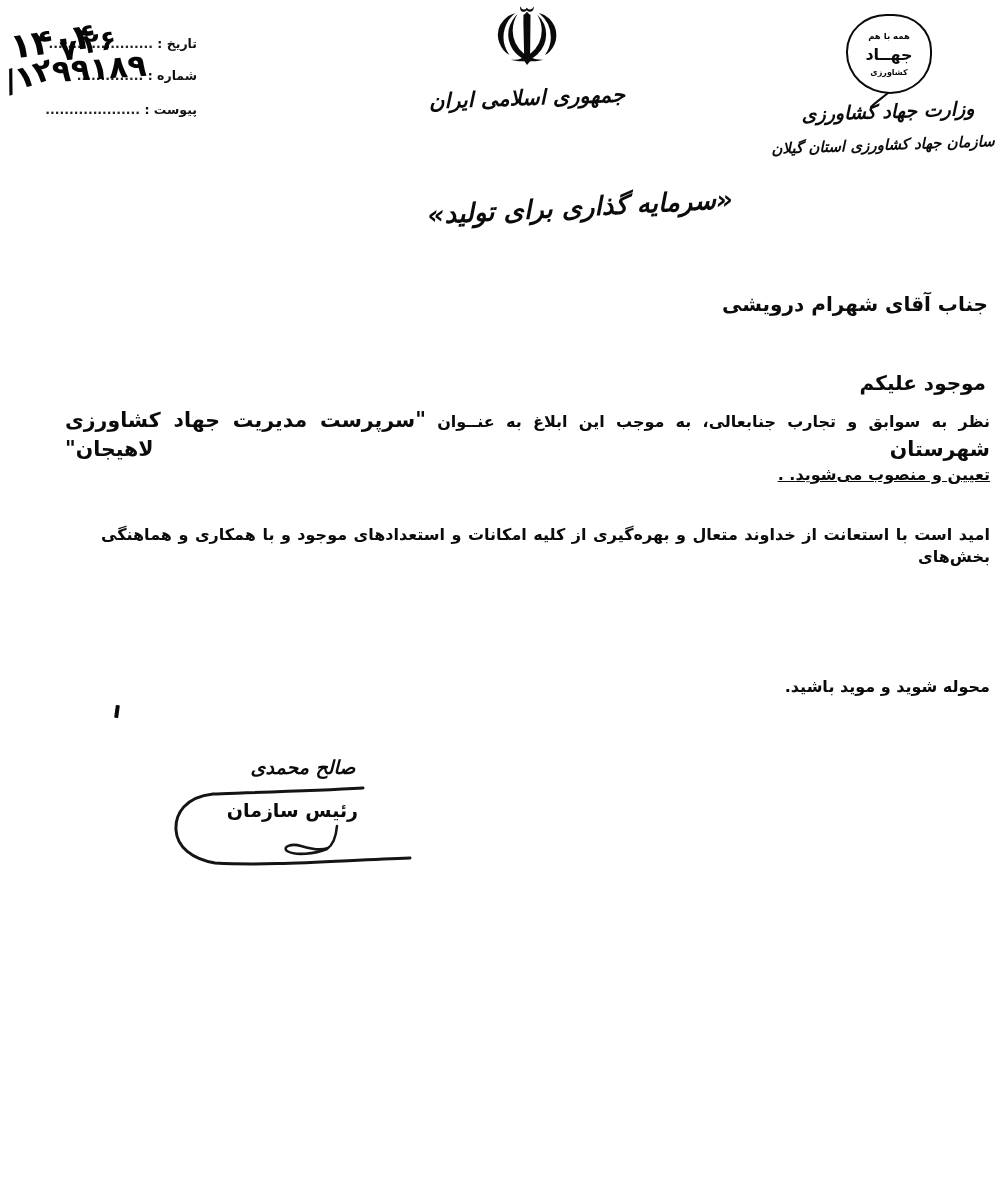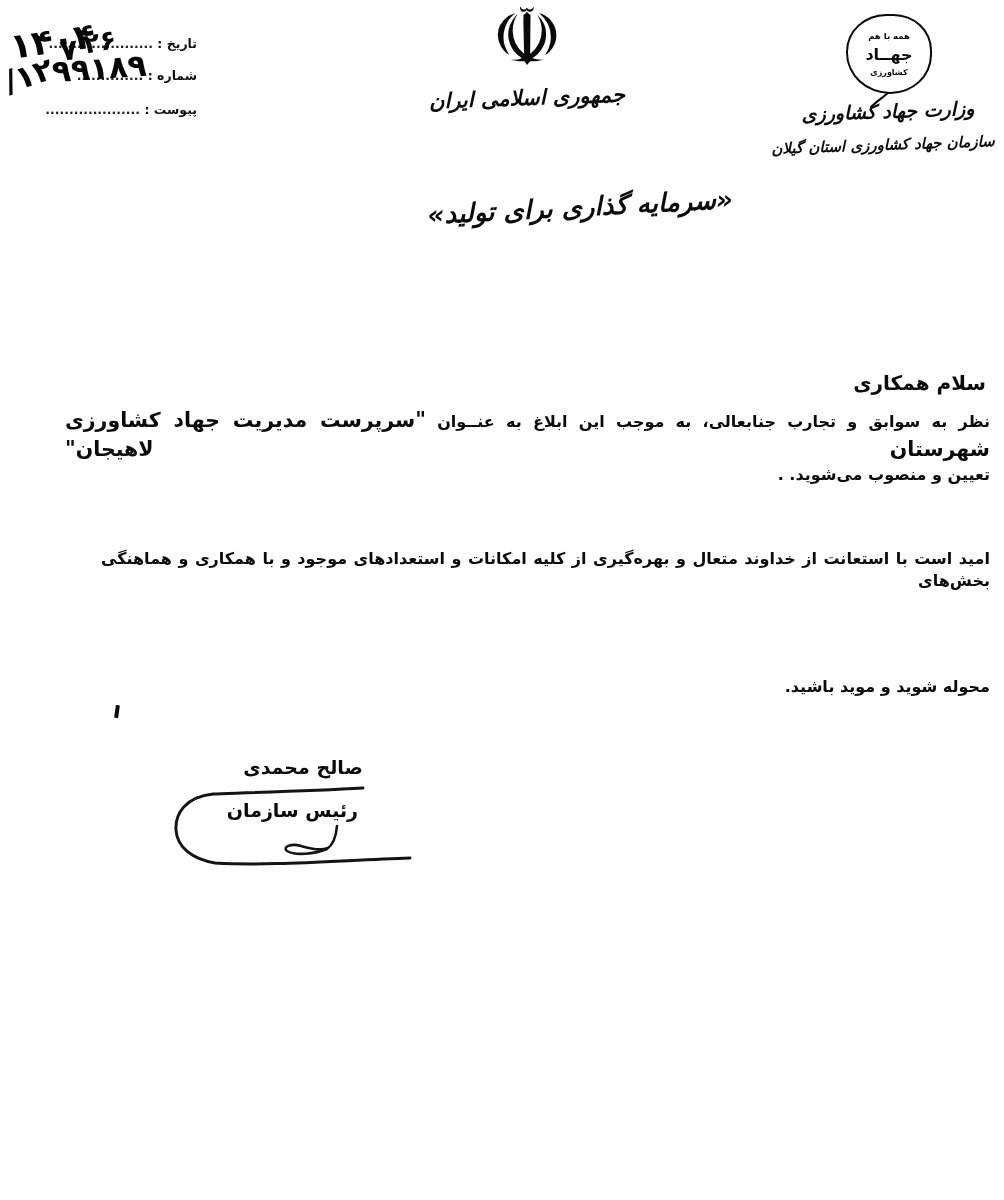--- a/index.html
+++ b/index.html
@@ -132,20 +132,21 @@
     letter-spacing:0.2px;
   }
 
   
   .sig-name{
     position:absolute;
     left:238px;top:756px;width:130px;
     text-align:center;
     font-size:19px;font-weight:bold;
     white-space:nowrap;
+    font-style:italic;
   }
   .sig-title{
     position:absolute;
     left:228px;top:799px;width:130px;
     text-align:right;
     font-size:19px;font-weight:bold;
     white-space:nowrap;
   }
   .sig-svg{position:absolute;left:160px;top:780px;}
 
@@ -191,27 +192,28 @@
     <span class="logo-bottom">کشاورزی</span>
   </div>
   <svg class="logo-stem" viewBox="0 0 26 16">
     <path d="M20 1 C 14 6, 8 10, 3 15" stroke="#0a0a0a" stroke-width="2" fill="none" stroke-linecap="round"></path>
   </svg>
   <div class="ministry">وزارت جهاد کشاورزی</div>
   <div class="organization">سازمان جهاد کشاورزی استان گیلان</div>
 
   <div class="slogan">«سرمایه گذاری برای تولید»</div>
 
-  <div class="salutation">سلام همکاری</div>
+  <div class="recipient">جناب آقای شهرام درویشی</div>
+  <div class="salutation">موجود علیکم</div>
 
   <div class="bodyline just" style="top:406px;">
     <span>نظر به سوابق و تجارب جنابعالی، به موجب این ابلاغ به عنــوان </span><span class="seg-bold">"سرپرست مدیریت جهاد کشاورزی شهرستان لاهیجان"</span>
   </div>
-  <div class="bodyline ralign" style="top:464px;">تعیین و منصوب می‌شوید. .</div>
-  <div class="bodyline just" style="top:548px;margin-left:36px;">امید است با استعانت از خداوند متعال و  بهره‌گیری از کلیه امکانات و استعدادهای موجود و با همکاری و هماهنگی بخش‌های</div>
+  <div class="bodyline ralign" style="top:464px;text-decoration:underline;">تعیین و منصوب می‌شوید. .</div>
+  <div class="bodyline just" style="top:524px;margin-left:36px;">امید است با استعانت از خداوند متعال و  بهره‌گیری از کلیه امکانات و استعدادهای موجود و با همکاری و هماهنگی بخش‌های</div>
   <div class="bodyline ralign" style="top:676px;">محوله شوید و موید باشید.</div>
 
   <div class="ink-speck"></div>
 
   <div class="sig-name">صالح محمدی</div>
   <div class="sig-title">رئیس سازمان</div>
   <svg class="sig-svg" width="280" height="100" viewBox="0 0 280 100">
     <path d="M 203 8 C 150 11, 80 13, 53 14 C 25 17, 15 34, 16 50 C 17 67, 32 79, 55 83 C 110 86, 170 81, 250 78" stroke="#141414" stroke-width="3" fill="none" stroke-linecap="round"></path>
     <path d="M 177 46 C 176 57, 173 65, 167 69 C 155 74, 135 76, 127 71 C 122 67, 131 63, 141 66 C 151 69, 161 71, 168 68" stroke="#141414" stroke-width="2.6" fill="none" stroke-linecap="round"></path>
   </svg>

